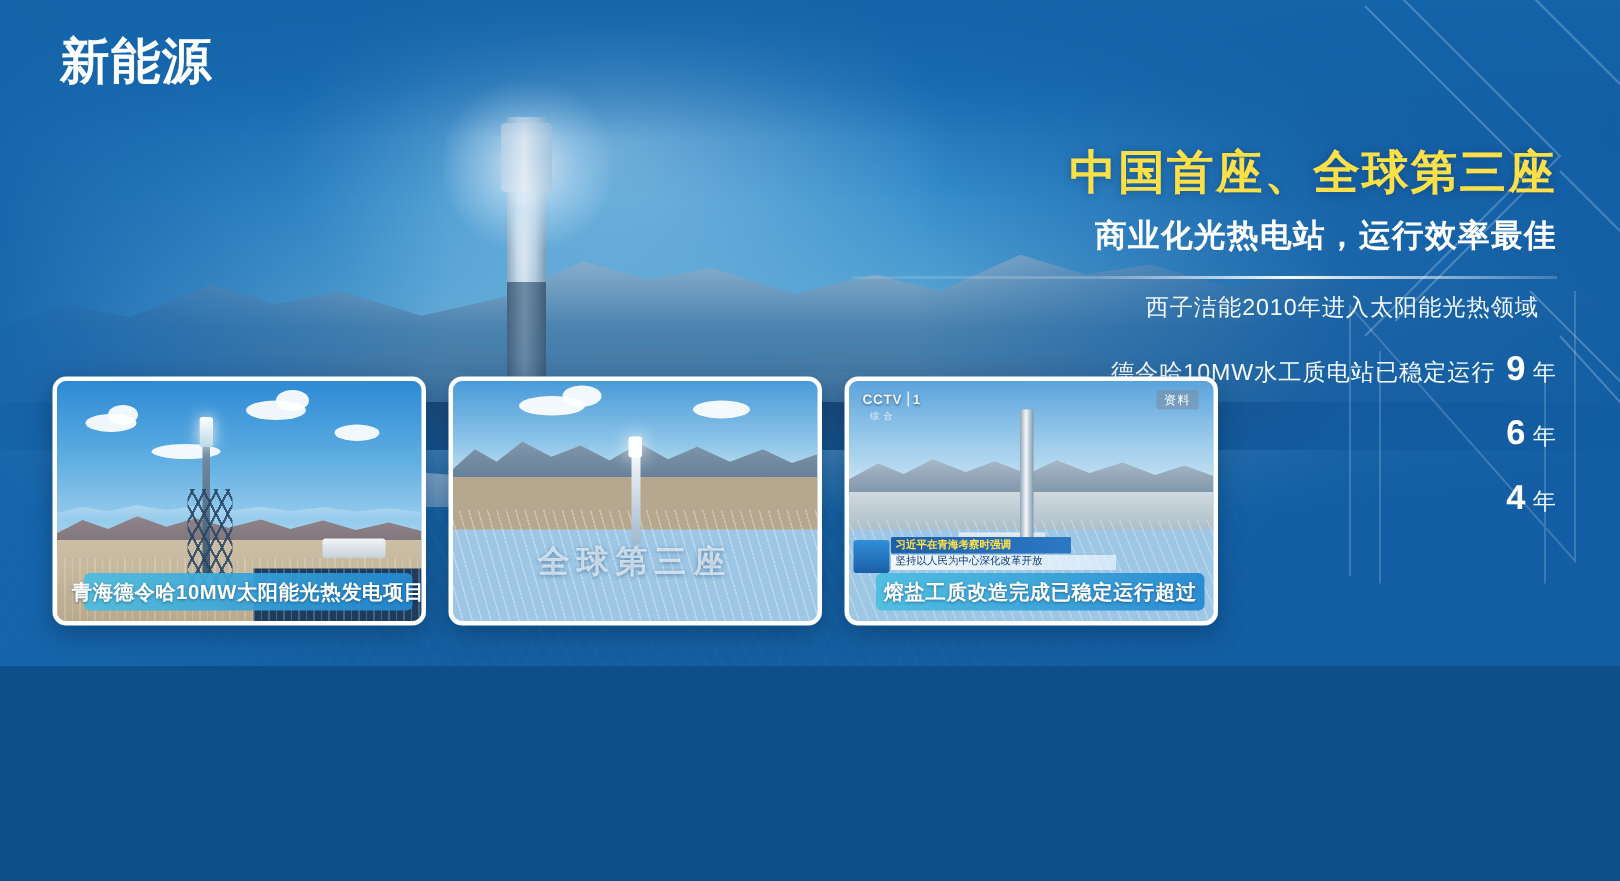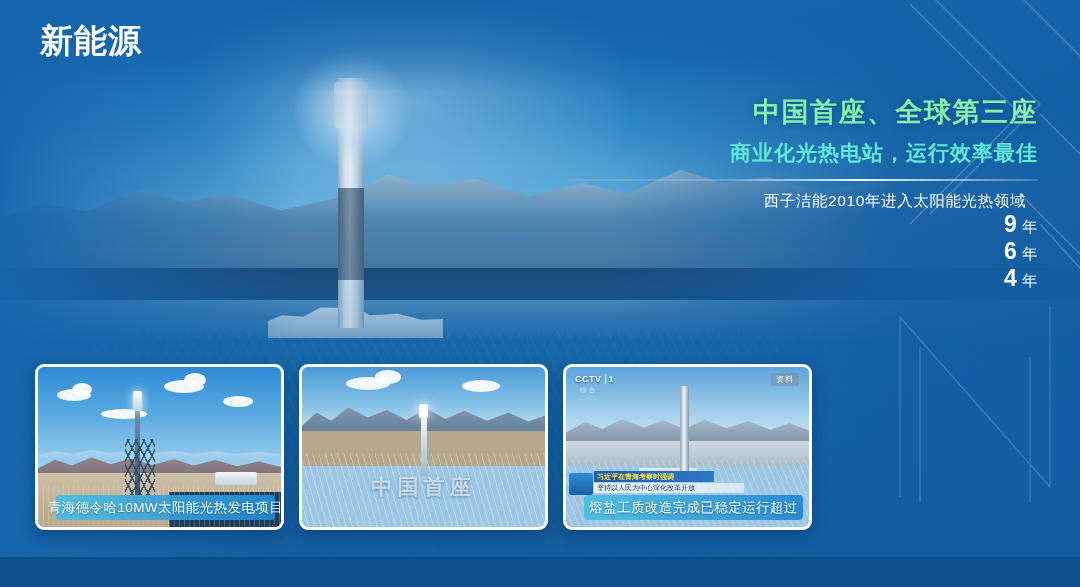--- a/index.html
+++ b/index.html
@@ -1,18 +1,18 @@
 <!DOCTYPE html>
 <html lang="zh"><head>
 <meta charset="utf-8">
 <title>新能源 · 光热太阳能发电</title>
 <style>
   html,body{margin:0;padding:0;background:#0d4f8b;}
   body{font-family:"Liberation Sans","DejaVu Sans",sans-serif;}
-  .stage{position:relative;width:1080px;height:557px;overflow:hidden;background:#1a6cb0;}
+  .stage{position:relative;width:1080px;height:444px;overflow:hidden;background:#1a6cb0;}
 
   
   .bg{position:absolute;inset:0;overflow:hidden;}
   .sky{position:absolute;left:0;top:0;width:100%;height:248px;
        background:linear-gradient(180deg,#1669b0 0%,#1d74ba 22%,#3a93cf 52%,#63b2e0 78%,#8ecbe9 100%);}
   .sky-glow{position:absolute;left:180px;top:-60px;width:460px;height:320px;border-radius:50%;
        background:radial-gradient(ellipse at center,rgba(190,228,248,.55),rgba(190,228,248,0) 68%);}
   
   .mtn{position:absolute;left:0;width:100%;}
   .mtn1{top:150px;height:110px;
@@ -65,39 +65,39 @@
   
   .deco{position:absolute;right:-10px;top:-6px;width:300px;height:400px;opacity:.30;pointer-events:none;}
   .deco2{position:absolute;right:-30px;bottom:40px;width:230px;height:230px;opacity:.22;pointer-events:none;}
 
   
   .brand{position:absolute;left:40px;top:22px;}
   .brand h1{margin:0;font-size:33px;line-height:1.18;font-weight:bold;color:#fff;letter-spacing:1px;}
   .brand h2{margin:6px 0 0 0;font-size:21px;line-height:1.2;font-weight:normal;color:#eaf4fb;letter-spacing:1px;}
 
   .panel{position:absolute;right:42px;top:96px;width:470px;text-align:right;}
-  .panel .head{font-size:27px;font-weight:bold;color:#86efac;letter-spacing:1.5px;line-height:1.25;
+  .panel .head{font-size:31px;font-weight:bold;color:#fde047;letter-spacing:1.5px;line-height:1.25;
       text-shadow:0 1px 6px rgba(0,30,70,.35);}
-  .panel .sub{margin-top:9px;font-size:21px;font-weight:bold;color:#5eead4;letter-spacing:1px;line-height:1.3;}
+  .panel .sub{margin-top:9px;font-size:21px;font-weight:bold;color:#ffffff;letter-spacing:1px;line-height:1.3;}
   .divider{position:relative;margin:13px 0 12px 0;height:2px;width:100%;
       background:linear-gradient(90deg,rgba(255,255,255,.10) 0%,rgba(255,255,255,.22) 35%,rgba(255,255,255,.95) 62%,rgba(255,255,255,.18) 100%);}
-  .bullets{display:flex;flex-direction:column;gap:4px;align-items:flex-end;}
+  .bullets{display:flex;flex-direction:column;gap:20px;align-items:flex-end;}
   .bullet{font-size:15.5px;color:#f4fbff;letter-spacing:.6px;white-space:nowrap;line-height:1;
       display:flex;align-items:baseline;justify-content:flex-end;}
   .bullet .num{font-size:23px;font-weight:bold;color:#ffffff;margin:0 5px 0 7px;letter-spacing:0;}
   .bullet .unit{font-size:15.5px;}
 
   
   .cards{position:absolute;left:35px;bottom:27px;display:flex;gap:15px;}
   .card{position:relative;width:243px;height:160px;border:3px solid #ffffff;border-radius:9px;
       overflow:hidden;box-shadow:0 5px 16px rgba(4,38,72,.42);background:#9ec7e6;}
   .card .photo{position:absolute;inset:0;}
   .cap{position:absolute;left:18px;right:6px;bottom:7px;height:25px;border-radius:4px;
       background:linear-gradient(90deg,rgba(74,190,225,.92),rgba(36,136,208,.94));
-      color:#fff;font-size:13.5px;font-weight:normal;letter-spacing:.4px;
+      color:#fff;font-size:13.5px;font-weight:bold;letter-spacing:.4px;
       display:flex;align-items:center;justify-content:center;white-space:nowrap;
       text-shadow:0 1px 2px rgba(0,40,80,.5);}
 
   
   .c1-sky{position:absolute;left:0;top:0;width:100%;height:62%;
       background:linear-gradient(180deg,#2f8ad4 0%,#56a8e0 45%,#9fd0ee 100%);}
   .cloud{position:absolute;background:rgba(255,255,255,.92);border-radius:50%;}
   .c1-mtn{position:absolute;left:0;top:48%;width:100%;height:22%;
       background:linear-gradient(180deg,#9b8f93,#7d7279);
       clip-path:polygon(0 70%,7% 45%,14% 62%,22% 38%,30% 58%,38% 42%,47% 60%,56% 44%,64% 62%,73% 46%,82% 64%,91% 50%,100% 66%,100% 100%,0 100%);}
@@ -236,20 +236,21 @@
     <div class="head">中国首座、全球第三座</div>
     <div class="sub">商业化光热电站，运行效率最佳</div>
     <div class="divider"></div>
     <div class="bullets">
       <div class="bullet">
         <span>西子洁能2010年进入太阳能光热领域</span>
         <span class="num"></span>
         <span class="unit"></span>
       </div>
       <div class="bullet">
+        <span>德令哈10MW水工质电站已稳定运行</span>
         <span class="num">9</span>
         <span class="unit">年</span>
       </div>
       <div class="bullet">
         <span class="num">6</span>
         <span class="unit">年</span>
       </div>
       <div class="bullet">
         <span class="num">4</span>
         <span class="unit">年</span>
@@ -285,21 +286,21 @@
       <div class="photo">
         <div class="c2-sky"></div>
         <div class="cloud" style="left:18%;top:6%;width:44px;height:13px;"></div>
         <div class="cloud" style="left:30%;top:2%;width:26px;height:14px;"></div>
         <div class="cloud" style="left:66%;top:8%;width:38px;height:12px;"></div>
         <div class="c2-mtn"></div>
         <div class="c2-desert"></div>
         <div class="c2-field"></div>
         <div class="c2-tower"></div>
           <div class="c2-rec"></div>
-        <div class="c2-logo">中国首座</div>
+        <div class="c2-logo">全球第三座</div>
       </div>
     </div>
 
     <div class="card">
       <div class="photo">
         <div class="c3-sky"></div>
         <div class="c3-mtn"></div>
         <div class="c3-flat"></div>
         <div class="c3-field"></div>
         <div class="c3-plant"></div>

